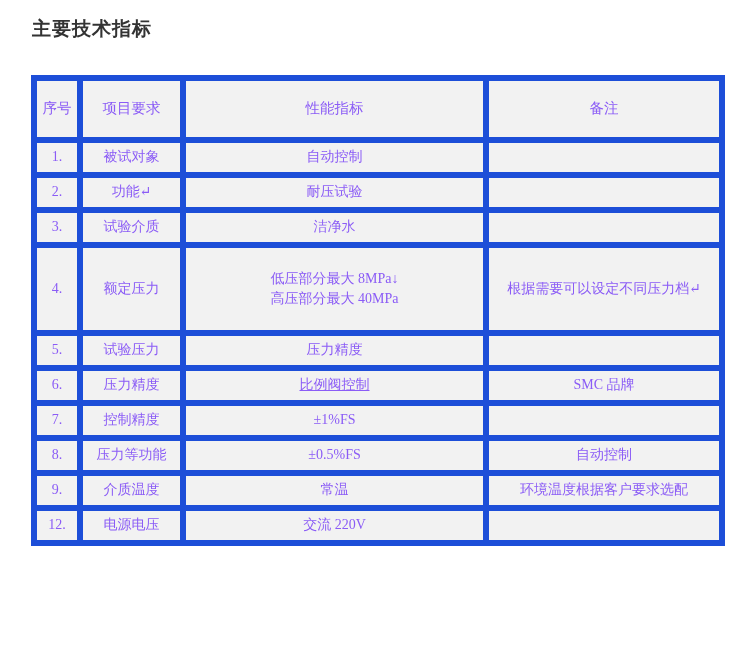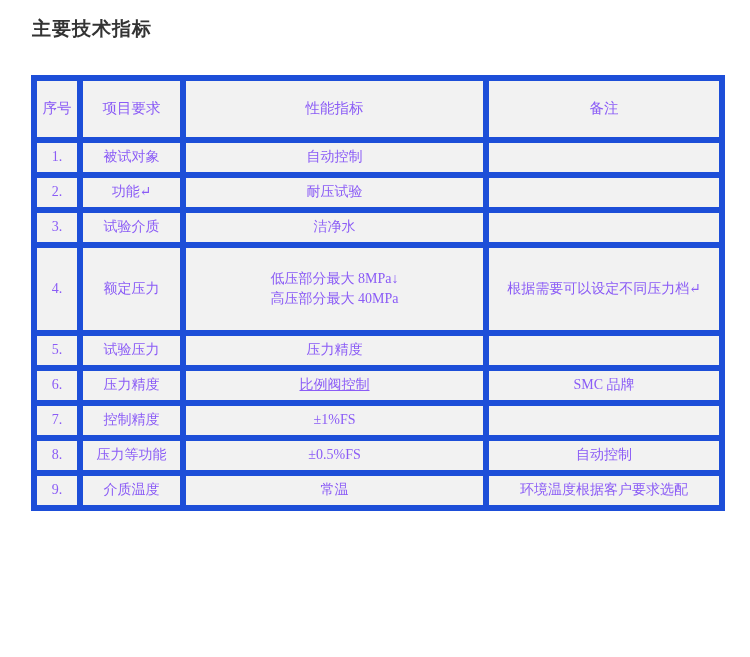--- a/index.html
+++ b/index.html
@@ -183,18 +183,24 @@
 
         <tr class="data-row">
           <td>9.</td>
           <td>介质温度</td>
           <td>常温</td>
           <td>环境温度根据客户要求选配</td>
         </tr>
 
 
 
+        <tr class="data-row">
+          <td>12.</td>
+          <td>电源电压</td>
+          <td>交流 220V</td>
+          <td></td>
+        </tr>
 
       </tbody>
     </table>
   </div>
 
 </div>
 
 </body></html>

